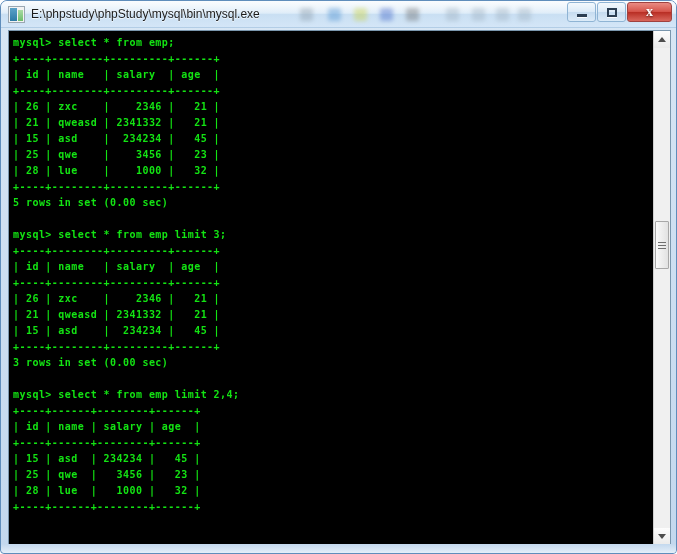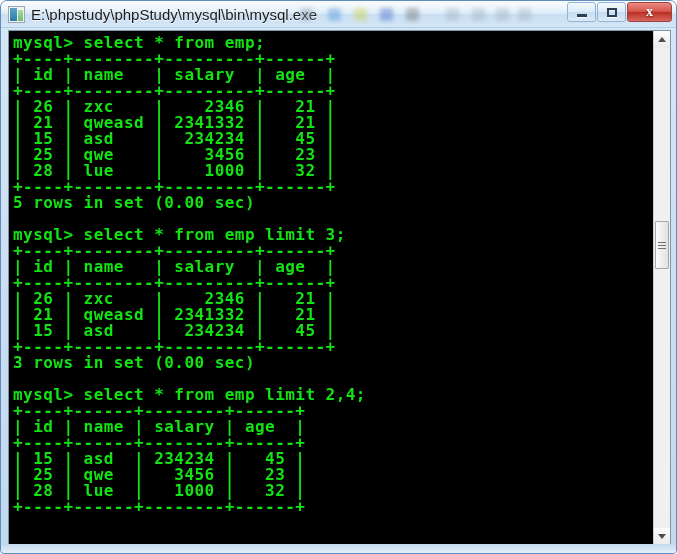--- a/index.html
+++ b/index.html
@@ -67,21 +67,21 @@
   #app-icon .ic-r {
     position: absolute; left: 9px; top: 3px;
     width: 5px; height: 11px;
     background: linear-gradient(to bottom, #a9dba4, #6bbd6b);
   }
   #title-text {
     position: absolute;
     left: 30px; top: 4px;
     height: 19px;
     line-height: 19px;
-    font-size: 15px;
+    font-size: 12px;
     color: #1b1b1b;
     white-space: nowrap;
     text-shadow: 0 1px 1px rgba(255,255,255,0.9);
   }
 
   
   #ghost-icons {
     position: absolute;
     left: 295px; top: 2px;
     width: 250px; height: 24px;
@@ -162,21 +162,21 @@
     width: 645px;
     height: 514px;
     overflow: hidden;
     background: #000000;
     padding: 4px 0 0 4px;
     box-sizing: border-box;
   }
   #console-text {
     margin: 0;
     font-family: "DejaVu Sans Mono", "Liberation Mono", monospace;
-    font-size: 16px;
+    font-size: 10px;
     line-height: 16px;
     letter-spacing: 0.45px;
     color: #13e313;
     white-space: pre;
     font-weight: bold;
   }
   #watermark {
     position: absolute;
     left: 343px;
     top: 522px;

